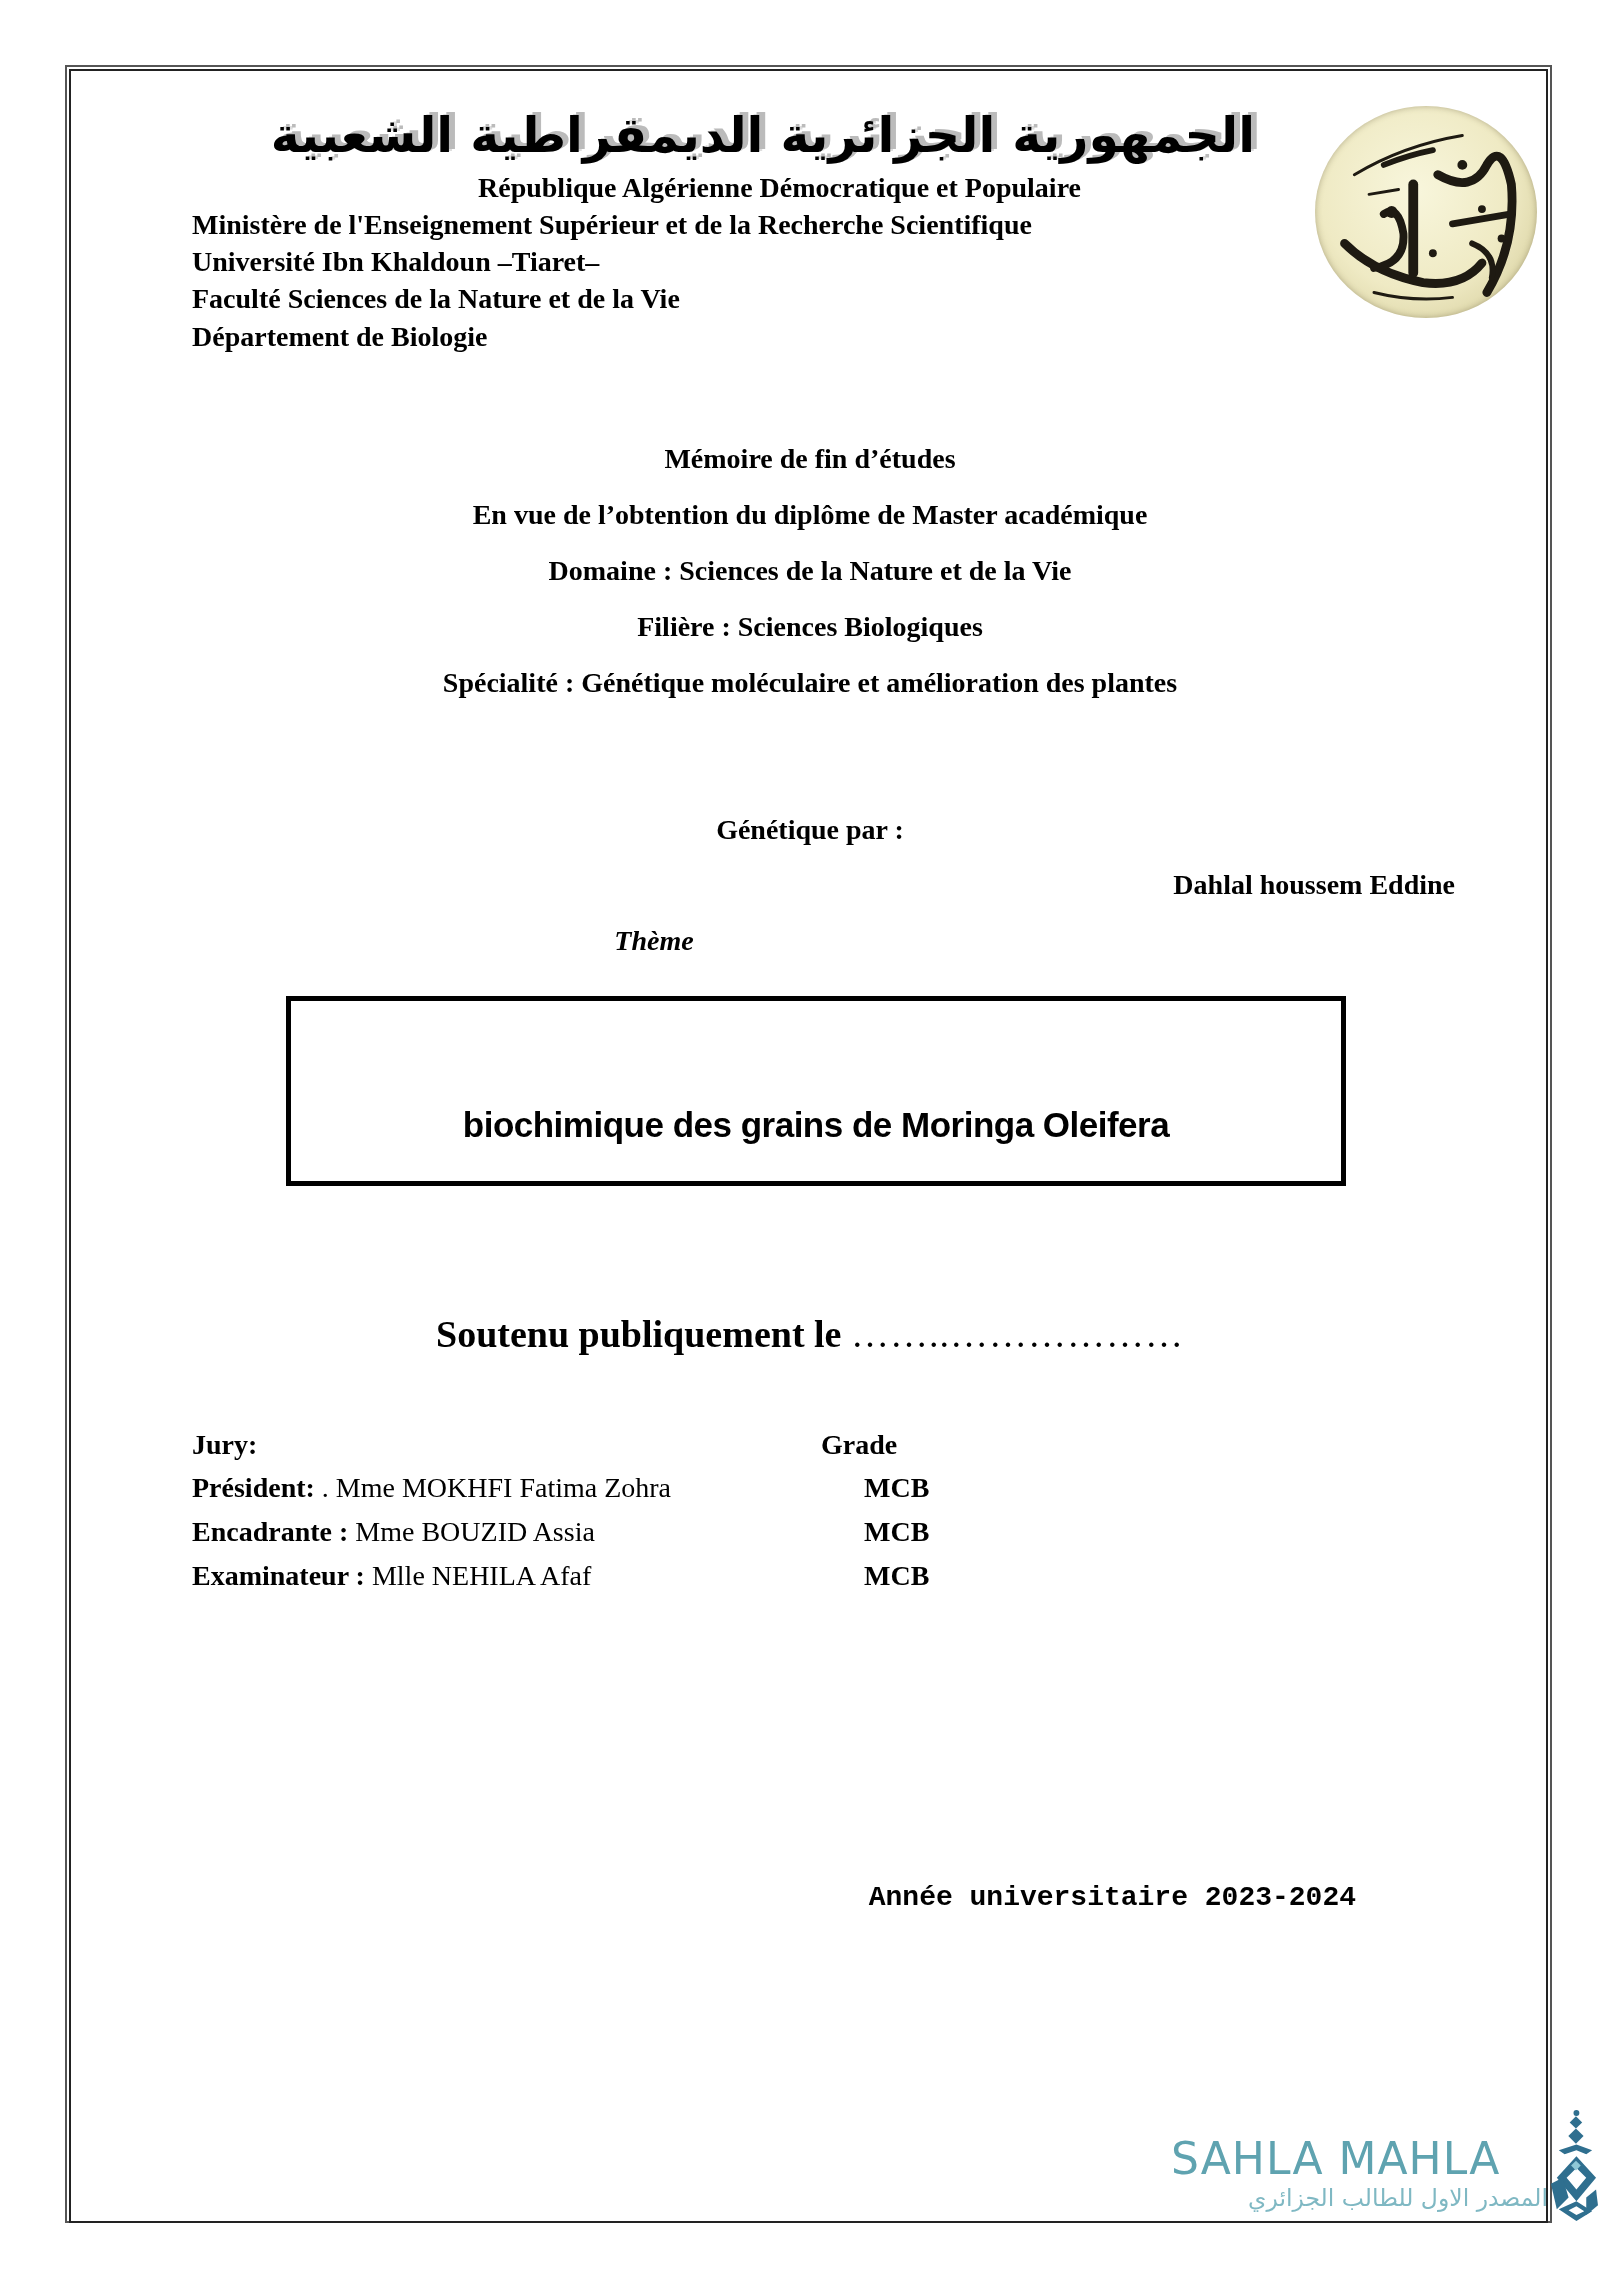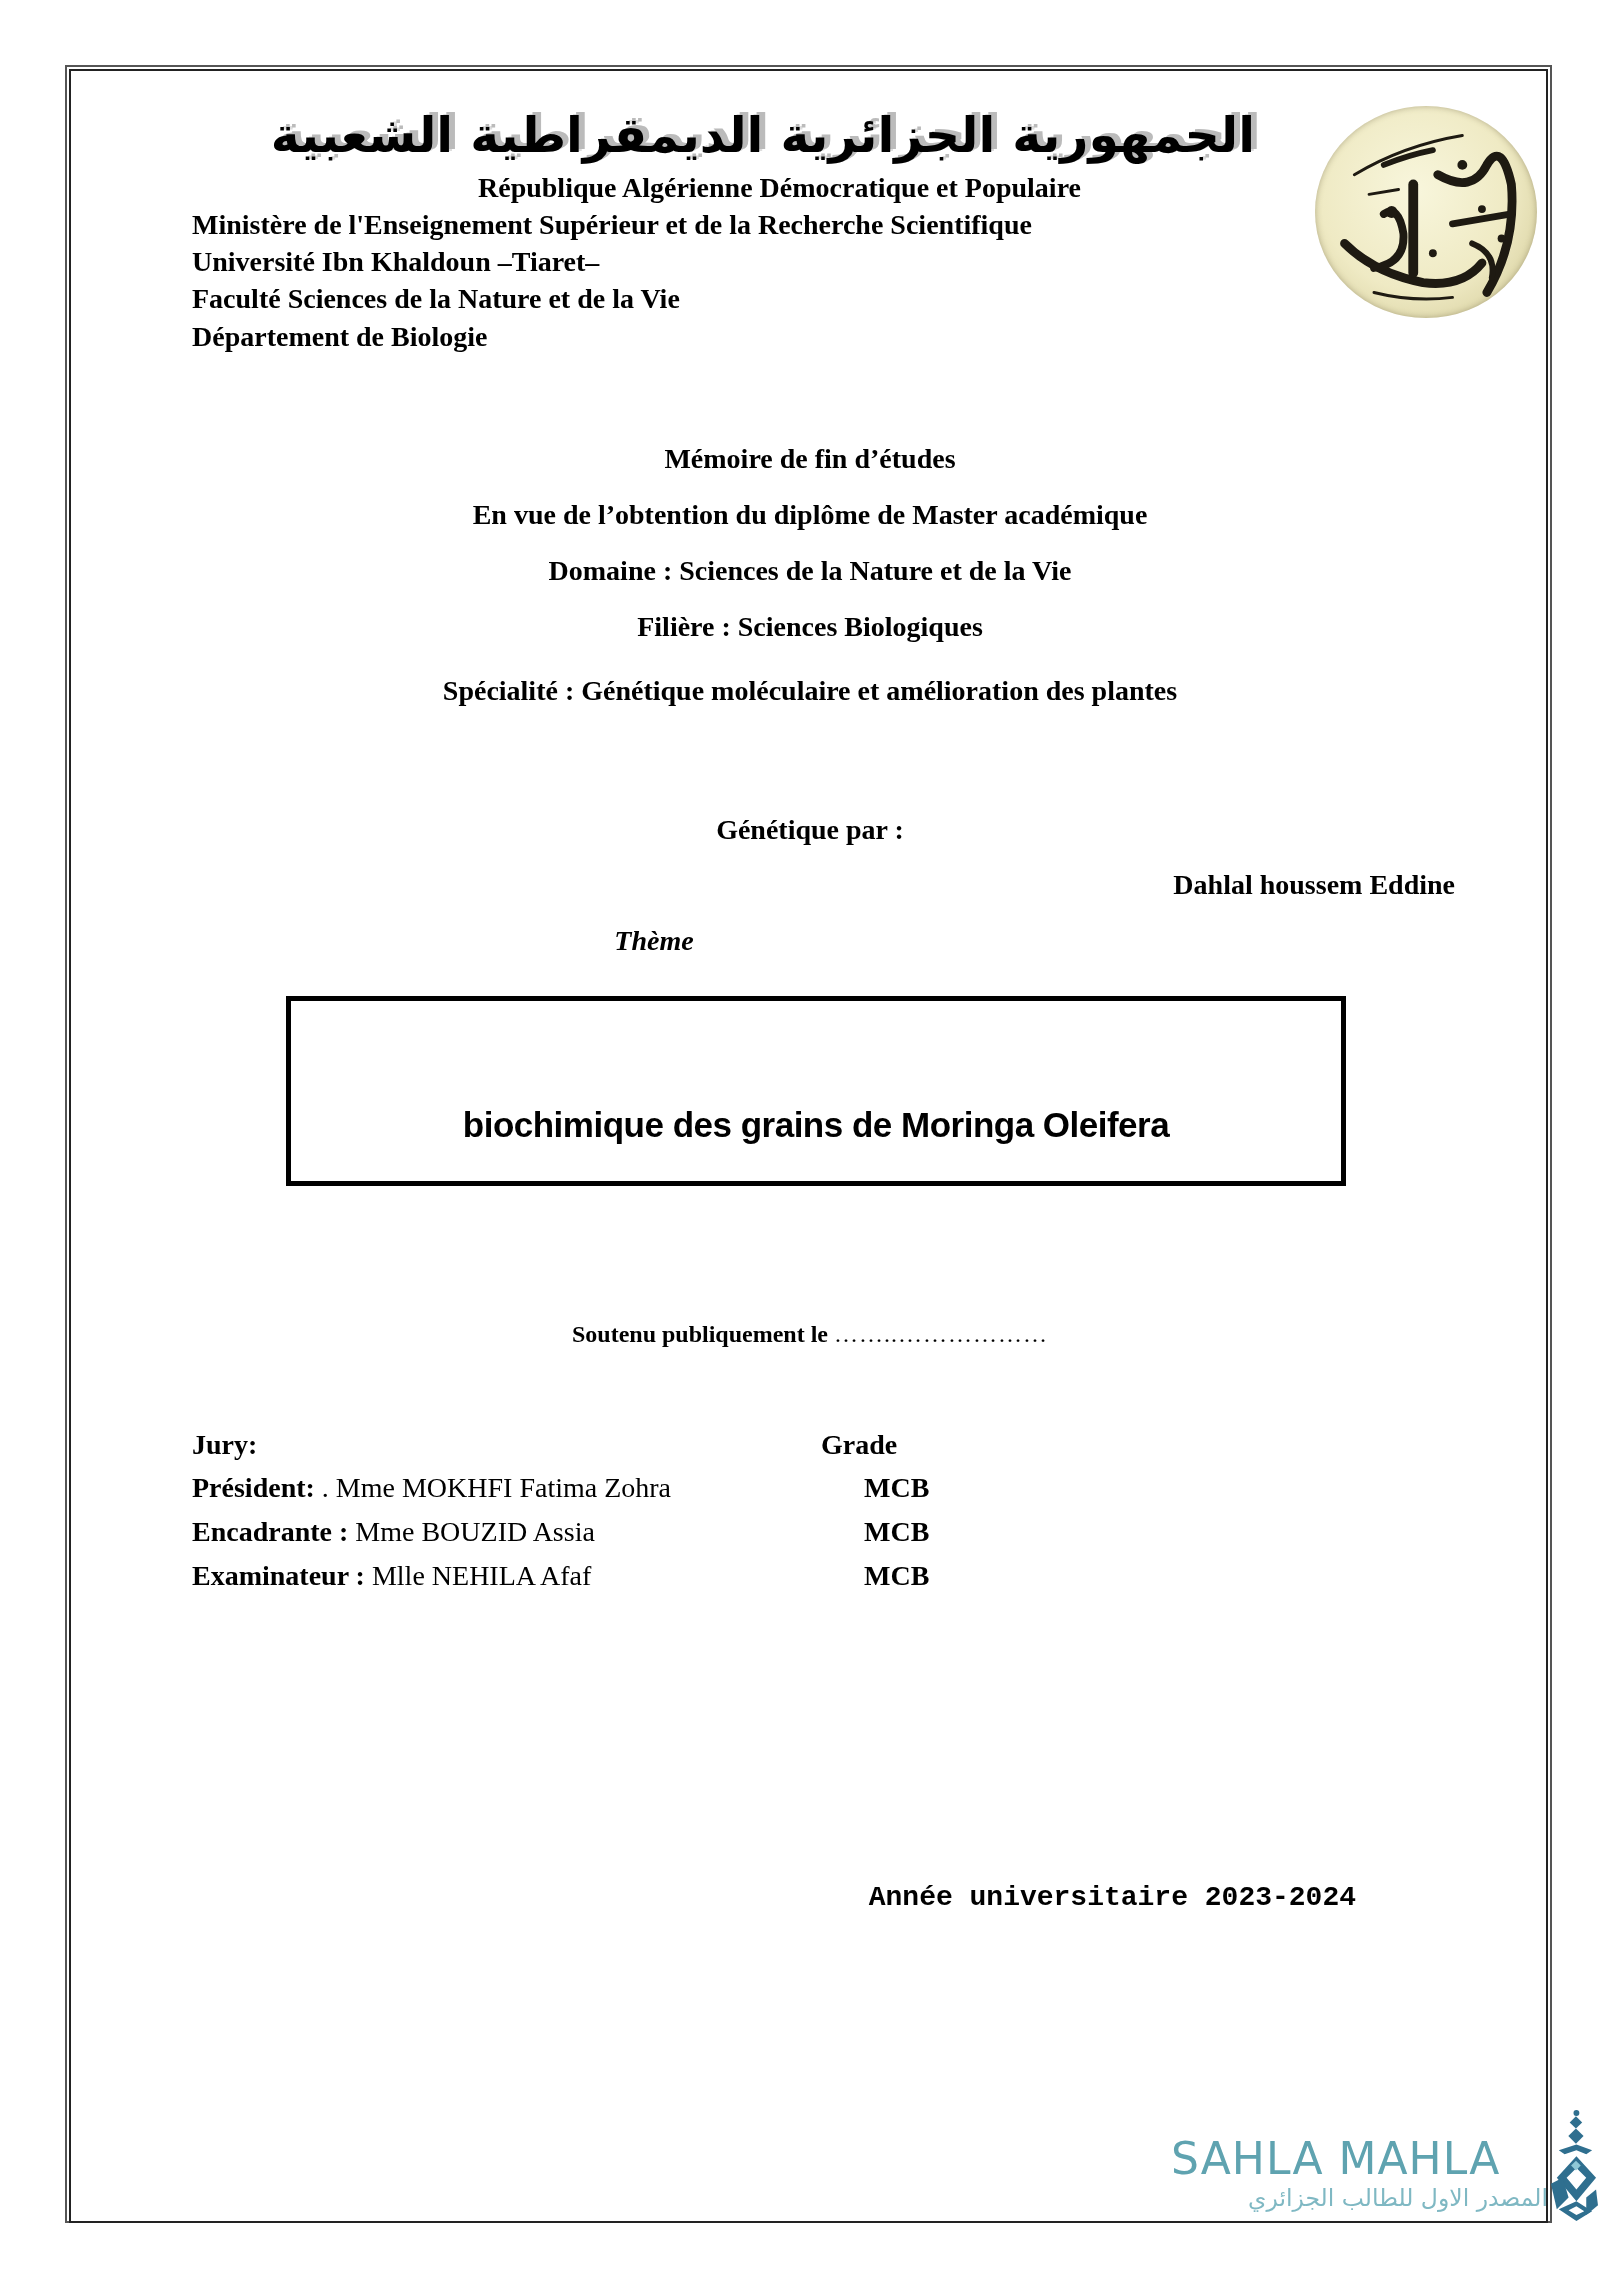--- a/index.html
+++ b/index.html
@@ -133,21 +133,21 @@
       letter-spacing: -0.5px;
     }
 
     .defense-line {
       position: absolute;
       left: 0;
       width: 1620px;
       top: 1317px;
       text-align: center;
       font-family: "Liberation Serif", serif;
-      font-size: 24px;
+      font-size: 38px;
       line-height: 35px;
       white-space: nowrap;
     }
     .defense-line .lbl { font-weight: bold; }
     .defense-line .dots { font-weight: normal; letter-spacing: 1px; }
 
     .jury-row {
       position: absolute;
       left: 192px;
       font-family: "Liberation Serif", serif;
@@ -247,21 +247,21 @@
       <circle cx="120" cy="150" r="4"></circle>
       <circle cx="170" cy="105" r="4"></circle>
     </g>
   </svg>
 </div>
 
 <div class="center-line" style="top:441px;">Mémoire de fin d’études</div>
 <div class="center-line" style="top:497px;">En vue de l’obtention du diplôme de Master académique</div>
 <div class="center-line" style="top:553px;">Domaine : Sciences de la Nature et de la Vie</div>
 <div class="center-line" style="top:609px;">Filière : Sciences Biologiques</div>
-<div class="center-line" style="top:665px;margin-top:8px;">Spécialité : Génétique moléculaire et amélioration des plantes</div>
+<div class="center-line" style="top:665px;">Spécialité : Génétique moléculaire et amélioration des plantes</div>
 
 <div class="center-line" style="top:812px;">Génétique par :</div>
 <div class="presenter">Dahlal houssem Eddine</div>
 <div class="theme-label">Thème</div>
 
 <div class="title-box">
   <div class="title-line" style="top:102px;">biochimique des grains de Moringa Oleifera</div>
 </div>
 
 <div class="defense-line">

